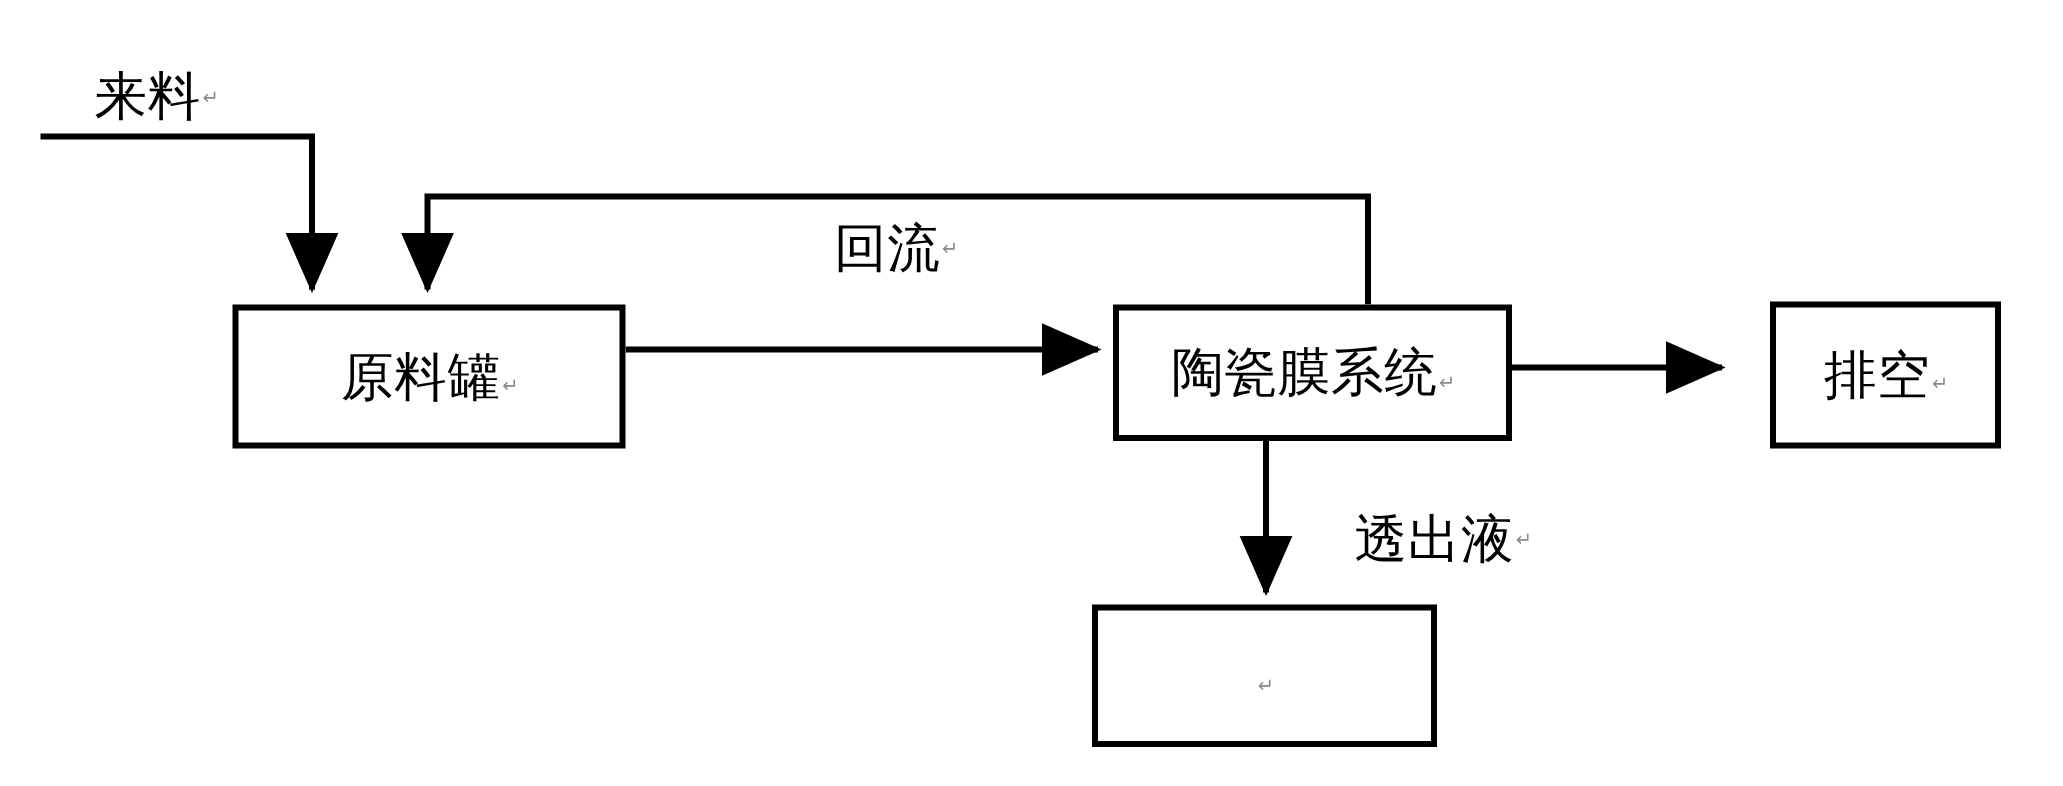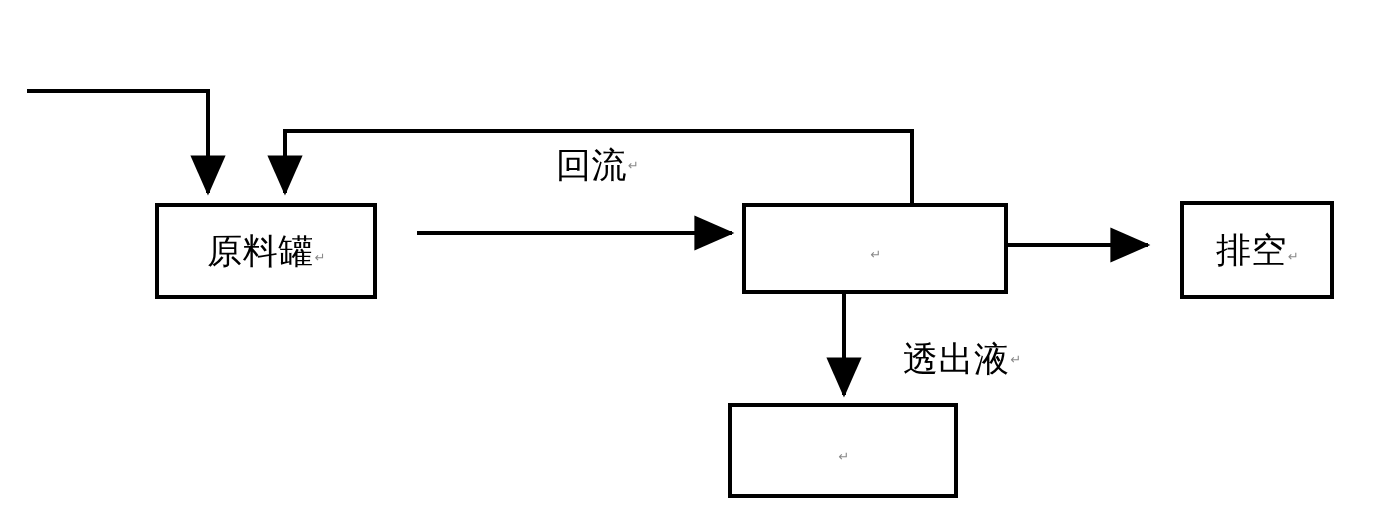--- a/index.html
+++ b/index.html
@@ -54,21 +54,21 @@
   .pilcrow {
     font-family: "Liberation Sans", "DejaVu Sans", sans-serif;
     font-size: 13px;
     color: #8a8a8a;
     vertical-align: super;
     position: relative;
     top: 6px;
     left: 1px;
   }
   
-  #node-feed-tank   { left: 155px; top: 203px; width: 222px; height: 96px; }
+  #node-feed-tank   { left: 155px; top: 203px; width: 262px; height: 96px; }
   #node-membrane    { left: 742px; top: 203px; width: 266px; height: 91px; }
   #node-drain       { left: 1158px; top: 201px; width: 154px; height: 98px; margin-left: 22px; }
   #node-clear-tank  { left: 728px; top: 403px; width: 230px; height: 95px; }
   
   #label-feed       { left: 63px;  top: 47px; }
   #label-reflux     { left: 556px; top: 148px; }
   #label-permeate   { left: 903px; top: 313px; margin-top: 29px; }
 </style>
 </head>
 <body>
@@ -102,32 +102,36 @@
       <path d="M 844 294 L 844 395" fill="none" stroke="#000000" stroke-width="4" marker-end="url(#arrowhead)"></path>
     </g>
   </svg>
 
   <div class="node-box" id="node-feed-tank">
     <span class="node-label">原料罐</span>
       <span class="pilcrow">↵</span>
   </div>
 
   <div class="node-box" id="node-membrane">
+    <span class="node-label">陶瓷膜系统</span>
       <span class="pilcrow">↵</span>
   </div>
 
   <div class="node-box" id="node-drain">
     <span class="node-label">排空</span>
       <span class="pilcrow">↵</span>
   </div>
 
   <div class="node-box" id="node-clear-tank">
       <span class="pilcrow">↵</span>
   </div>
 
+  <div class="edge-label" id="label-feed">
+    <span>来料</span><span class="pilcrow">↵</span>
+  </div>
 
   <div class="edge-label" id="label-reflux">
     <span>回流</span><span class="pilcrow">↵</span>
   </div>
 
   <div class="edge-label" id="label-permeate">
     <span>透出液</span><span class="pilcrow">↵</span>
   </div>
 
 </div>

